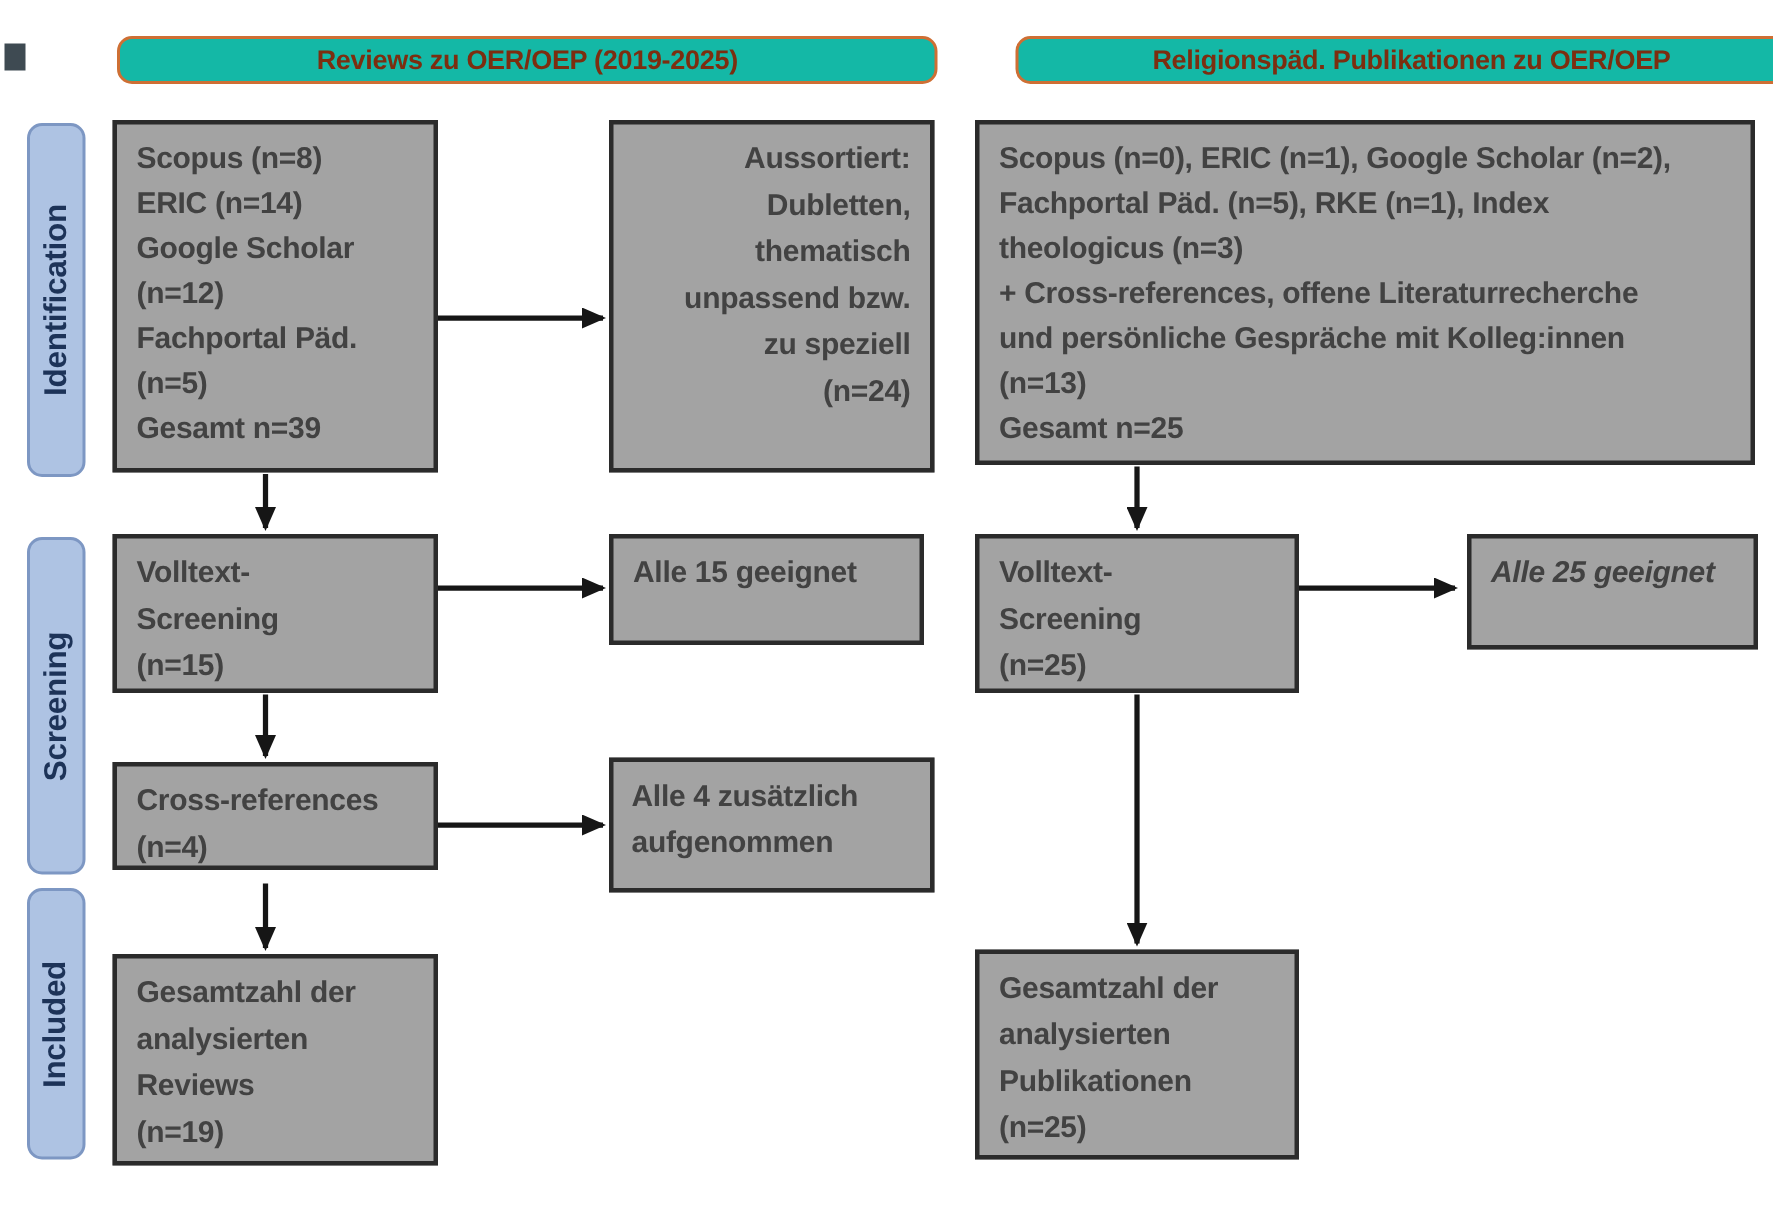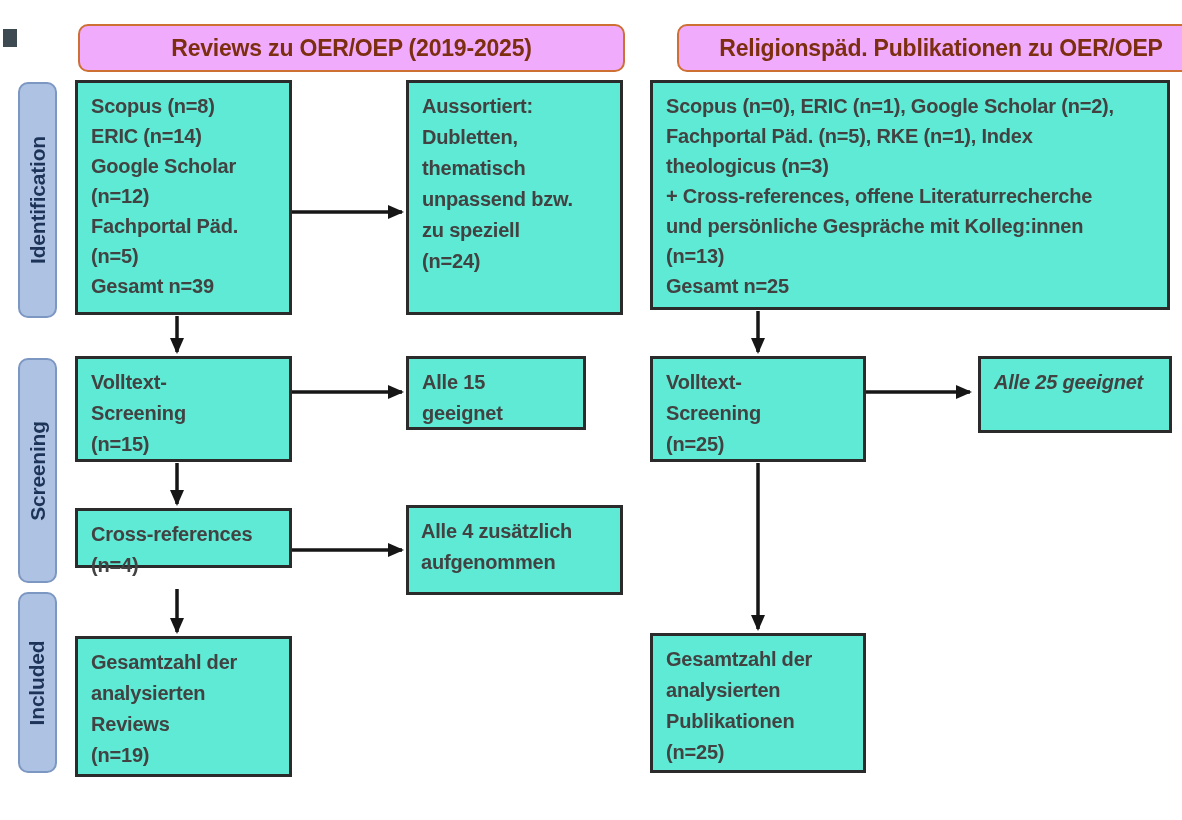--- a/index.html
+++ b/index.html
@@ -11,29 +11,29 @@
     font-family: "Liberation Sans", "DejaVu Sans", sans-serif;
     overflow: hidden;
   }
   .corner-mark {
     position: absolute;
     left: 3px; top: 29px; width: 14px; height: 18px;
     background: #3e4a52;
   }
   .col-header {
     position: absolute;
-    height: 48px;
-    background: #f0abfc;
+    height: 32px;
+    background: #14b8a6;
     border: 2px solid #ce6f34;
     border-radius: 10px;
     box-sizing: border-box;
     display: flex;
     align-items: center;
     justify-content: center;
-    font-size: 23px;
+    font-size: 18px;
     font-weight: bold;
     color: #7c2e10;
     letter-spacing: -0.2px;
   }
   .col-header.left  { left: 78px;  top: 24px; width: 547px; }
   .col-header.right { left: 633px; top: 24px; width: 528px; margin-left: 44px; }
 
   .stage {
     position: absolute;
     left: 18px;
@@ -53,39 +53,39 @@
     font-weight: bold;
     color: #1d3358;
     letter-spacing: -0.2px;
   }
   .stage.identification { top: 82px;  height: 236px; }
   .stage.screening      { top: 358px; height: 225px; }
   .stage.included       { top: 592px; height: 181px; }
 
   .fbox {
     position: absolute;
-    background: #5eead4;
+    background: #a3a3a3;
     border: 3px solid #2b2b2b;
     box-sizing: border-box;
     padding: 8px 13px;
     font-size: 20px;
     font-weight: bold;
     color: #424242;
     line-height: 31px;
     letter-spacing: -0.2px;
     white-space: pre-line;
   }
   .fbox.l1    { left: 75px;  top: 80px;  width: 217px; height: 235px; line-height: 30px; }
-  .fbox.l2    { left: 406px; top: 80px;  width: 217px; height: 235px; }
+  .fbox.l2    { left: 406px; top: 80px;  width: 217px; height: 235px; text-align: right; }
   .fbox.r1    { left: 650px; top: 80px;  width: 520px; height: 230px; font-size: 20px; line-height: 30px; }
   .fbox.lv    { left: 75px;  top: 356px; width: 217px; height: 106px; }
-  .fbox.l15   { left: 406px; top: 356px; width: 180px; height: 74px; }
+  .fbox.l15   { left: 406px; top: 356px; width: 210px; height: 74px; }
   .fbox.rv    { left: 650px; top: 356px; width: 216px; height: 106px; }
   .fbox.r25   { left: 978px; top: 356px; width: 194px; height: 77px; font-style: italic; }
-  .fbox.lcr   { left: 75px;  top: 508px; width: 217px; height: 60px; }
+  .fbox.lcr   { left: 75px;  top: 508px; width: 217px; height: 72px; }
   .fbox.l4    { left: 406px; top: 505px; width: 217px; height: 90px; padding-left: 12px; }
   .fbox.lincl { left: 75px;  top: 636px; width: 217px; height: 141px; }
   .fbox.rincl { left: 650px; top: 633px; width: 216px; height: 140px; }
 
   svg.arrows {
     position: absolute;
     left: 0; top: 0;
     width: 1182px;
     height: 820px;
     pointer-events: none;

